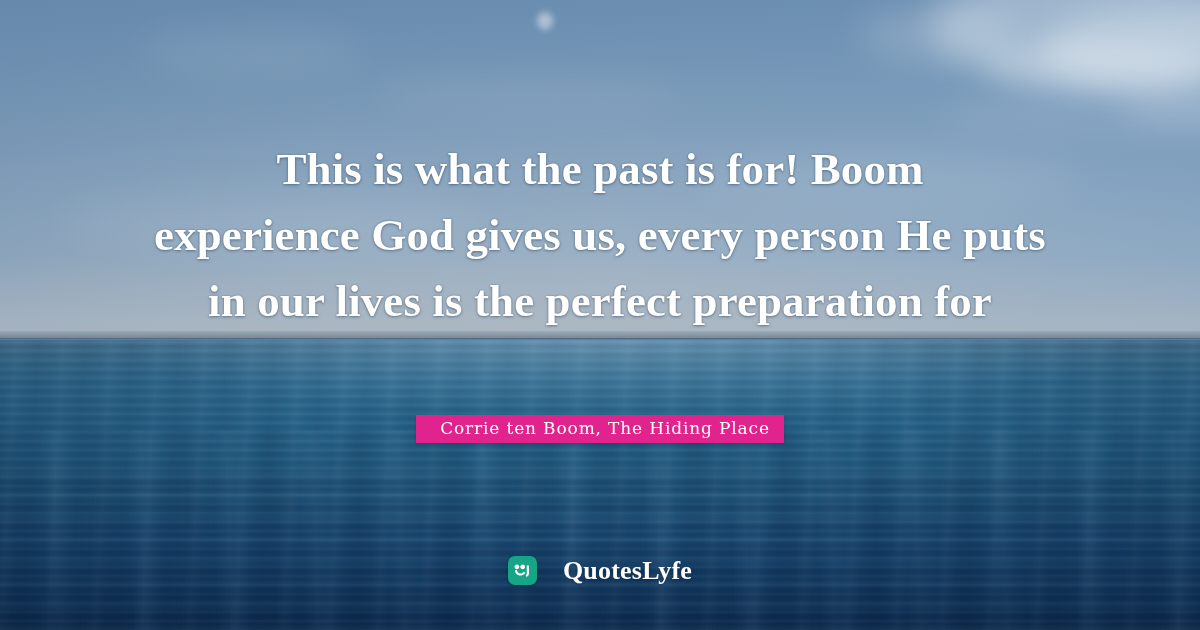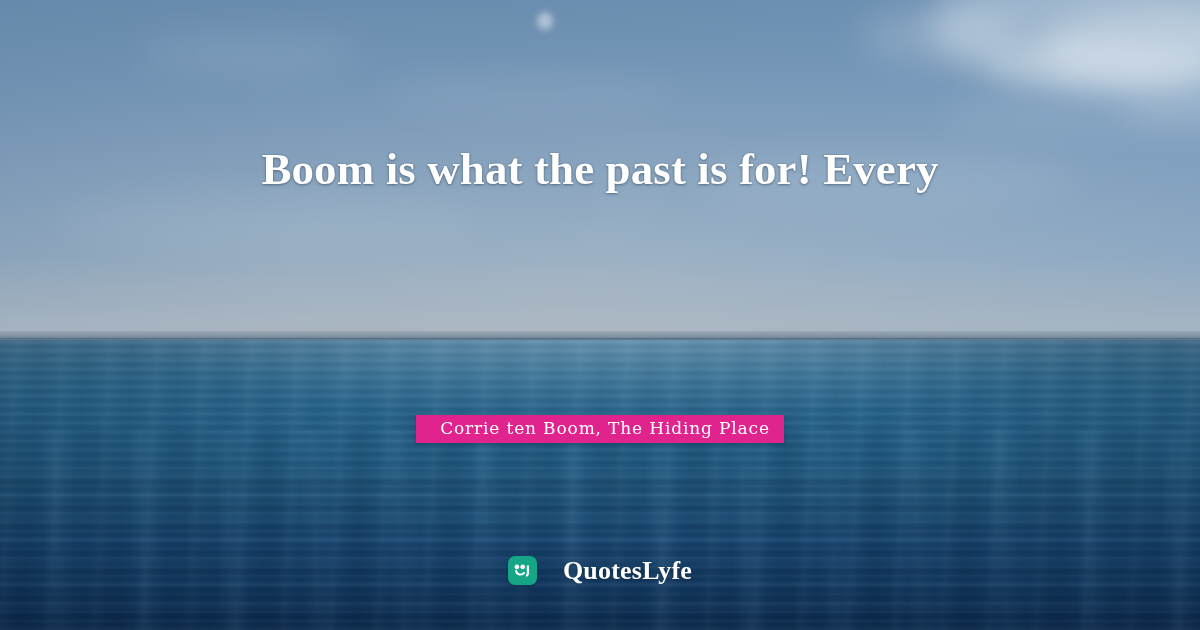--- a/index.html
+++ b/index.html
@@ -286,21 +286,23 @@
 
   <div class="sea"></div>
   <div class="sea-ripple-a"></div>
   <div class="sea-ripple-b"></div>
   <div class="sea-ripple-c"></div>
   <div class="sea-ripple-d"></div>
   <div class="sea-sheen"></div>
   <div class="sea-vignette"></div>
 
   <div class="quote">
-    <span class="qline">Boom is what the past is for! Every</span>
+    <span class="qline">This is what the past is for! Boom</span>
+    <span class="qline">experience God gives us, every person He puts</span>
+    <span class="qline">in our lives is the perfect preparation for</span>
   </div>
 
   <div class="attribution-wrap">
     <span class="attribution">Corrie ten Boom, The Hiding Place</span>
   </div>
 
   <div class="logo">
     <span class="logo-mark">
       <svg width="21" height="21" viewBox="0 0 24 24" aria-hidden="true">
 

